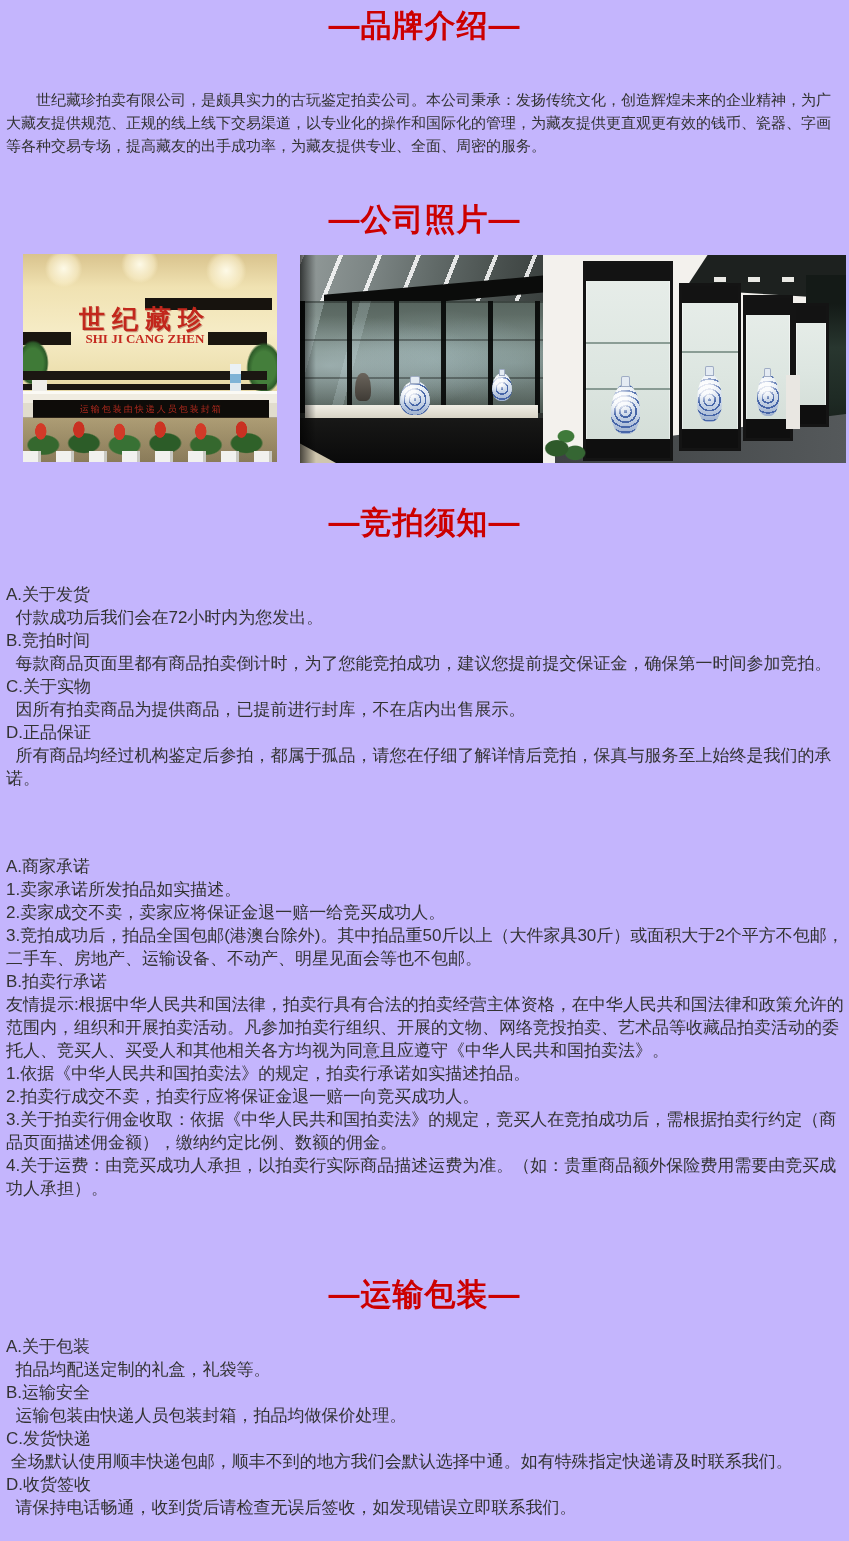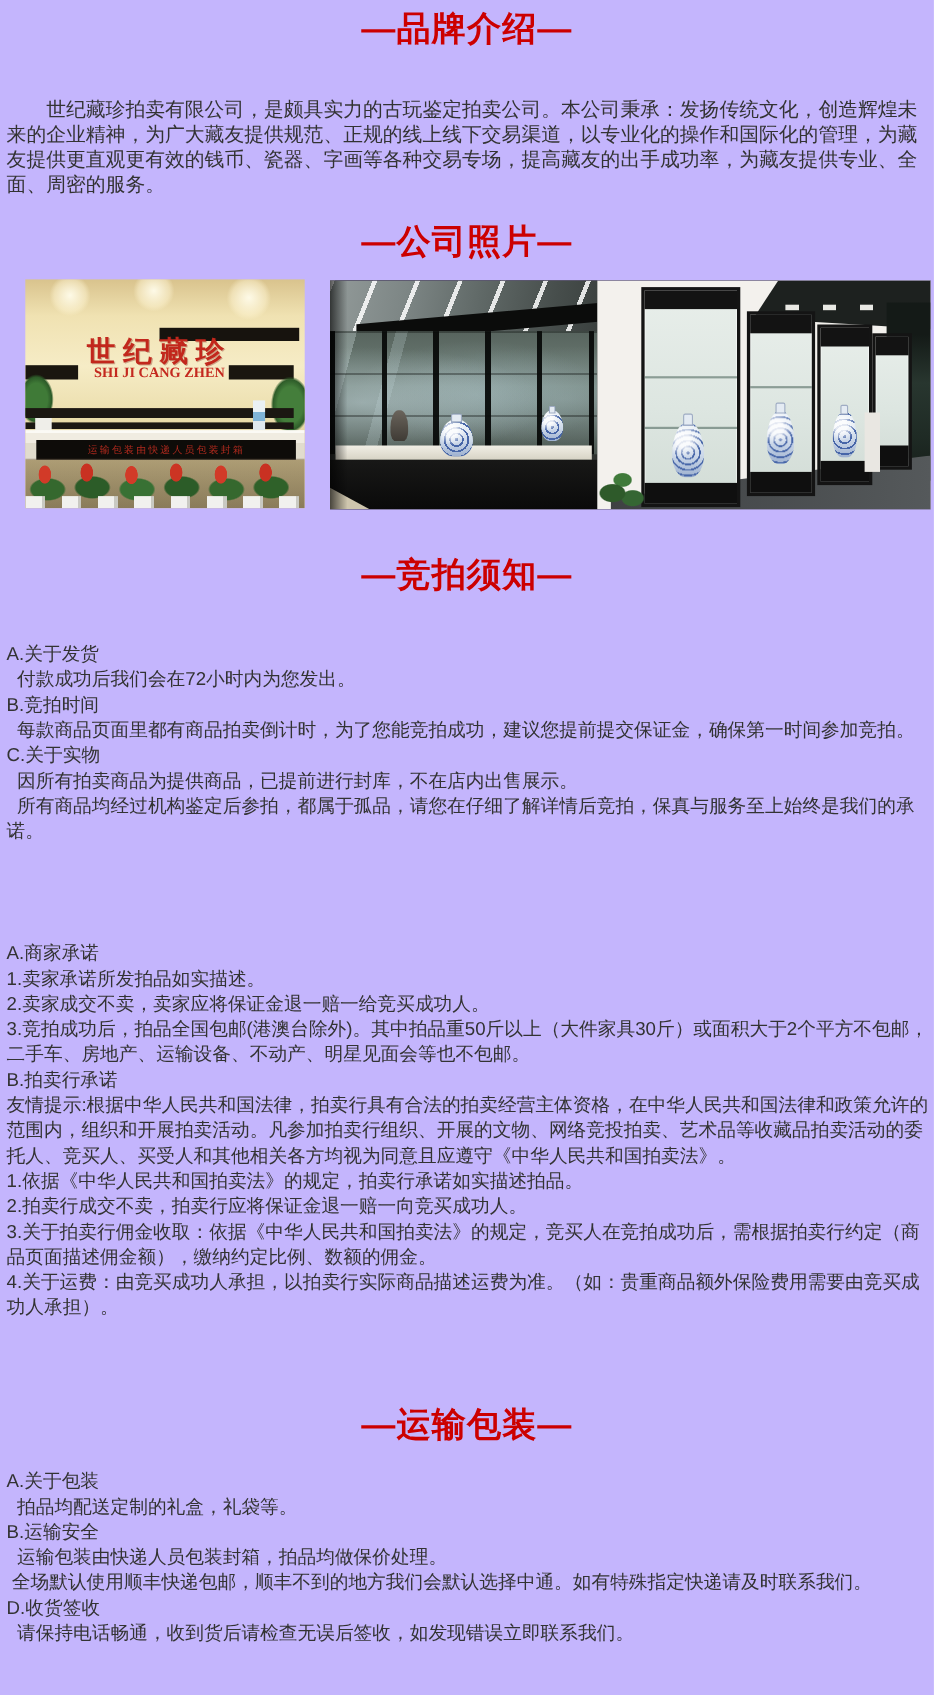--- a/index.html
+++ b/index.html
@@ -2,21 +2,21 @@
 <html><head>
 <meta charset="utf-8">
 <style>
   html,body{margin:0;padding:0;background:#ffffff;}
   body{width:849px;font-family:"Liberation Sans","DejaVu Sans",sans-serif;}
   .page{position:relative;width:849px;height:1541px;background:#c4b5fd;overflow:hidden;}
   .sec-title{position:absolute;left:0;width:100%;margin:0;text-align:center;
     color:#cc0000;font-size:31px;line-height:40px;font-weight:700;letter-spacing:1px;}
   .tblock{position:absolute;left:6px;width:838px;color:#333;font-size:17px;line-height:23px;}
   .tline{white-space:pre-wrap;}
-  .para{position:absolute;left:6px;width:838px;color:#333;font-size:18px;line-height:23px;white-space:pre-wrap;}
+  .para{position:absolute;left:6px;width:838px;color:#333;font-size:15px;line-height:23px;white-space:pre-wrap;}
   .photo-row{position:absolute;left:0;top:253px;width:849px;height:212px;}
   .photo{position:absolute;overflow:hidden;}
   .abs{position:absolute;}
 
   
   #lp{left:23px;top:1px;width:254px;height:208px;
     background:
       radial-gradient(circle 26px at 16% 7%, rgba(255,252,235,.95), rgba(255,246,214,.45) 55%, transparent 72%),
       radial-gradient(circle 26px at 46% 5%, rgba(255,252,235,.95), rgba(255,246,214,.45) 55%, transparent 72%),
       radial-gradient(circle 28px at 80% 8%, rgba(255,252,235,.95), rgba(255,246,214,.45) 55%, transparent 72%),
@@ -206,20 +206,21 @@
 
   <h2 class="sec-title" style="top:503px">—竞拍须知—</h2>
 
   <div class="tblock" style="top:583px">
     <div class="tline">A.关于发货</div>
     <div class="tline">  付款成功后我们会在72小时内为您发出。</div>
     <div class="tline">B.竞拍时间</div>
     <div class="tline">  每款商品页面里都有商品拍卖倒计时，为了您能竞拍成功，建议您提前提交保证金，确保第一时间参加竞拍。</div>
     <div class="tline">C.关于实物</div>
     <div class="tline">  因所有拍卖商品为提供商品，已提前进行封库，不在店内出售展示。</div>
+    <div class="tline">D.正品保证</div>
     <div class="tline">  所有商品均经过机构鉴定后参拍，都属于孤品，请您在仔细了解详情后竞拍，保真与服务至上始终是我们的承诺。</div>
   </div>
 
 
   <div class="tblock" style="top:855px">
     <div class="tline">A.商家承诺</div>
     <div class="tline">1.卖家承诺所发拍品如实描述。</div>
     <div class="tline">2.卖家成交不卖，卖家应将保证金退一赔一给竞买成功人。</div>
     <div class="tline">3.竞拍成功后，拍品全国包邮(港澳台除外)。其中拍品重50斤以上（大件家具30斤）或面积大于2个平方不包邮，二手车、房地产、运输设备、不动产、明星见面会等也不包邮。</div>
     <div class="tline">B.拍卖行承诺</div>
@@ -230,18 +231,19 @@
     <div class="tline">4.关于运费：由竞买成功人承担，以拍卖行实际商品描述运费为准。（如：贵重商品额外保险费用需要由竞买成功人承担）。</div>
   </div>
 
   <h2 class="sec-title" style="top:1275px">—运输包装—</h2>
 
   <div class="tblock" style="top:1335px">
     <div class="tline">A.关于包装</div>
     <div class="tline">  拍品均配送定制的礼盒，礼袋等。</div>
     <div class="tline">B.运输安全</div>
     <div class="tline">  运输包装由快递人员包装封箱，拍品均做保价处理。</div>
+    <div class="tline">C.发货快递</div>
     <div class="tline"> 全场默认使用顺丰快递包邮，顺丰不到的地方我们会默认选择中通。如有特殊指定快递请及时联系我们。</div>
     <div class="tline">D.收货签收</div>
     <div class="tline">  请保持电话畅通，收到货后请检查无误后签收，如发现错误立即联系我们。</div>
   </div>
 
 </div>
 
 </body></html>

